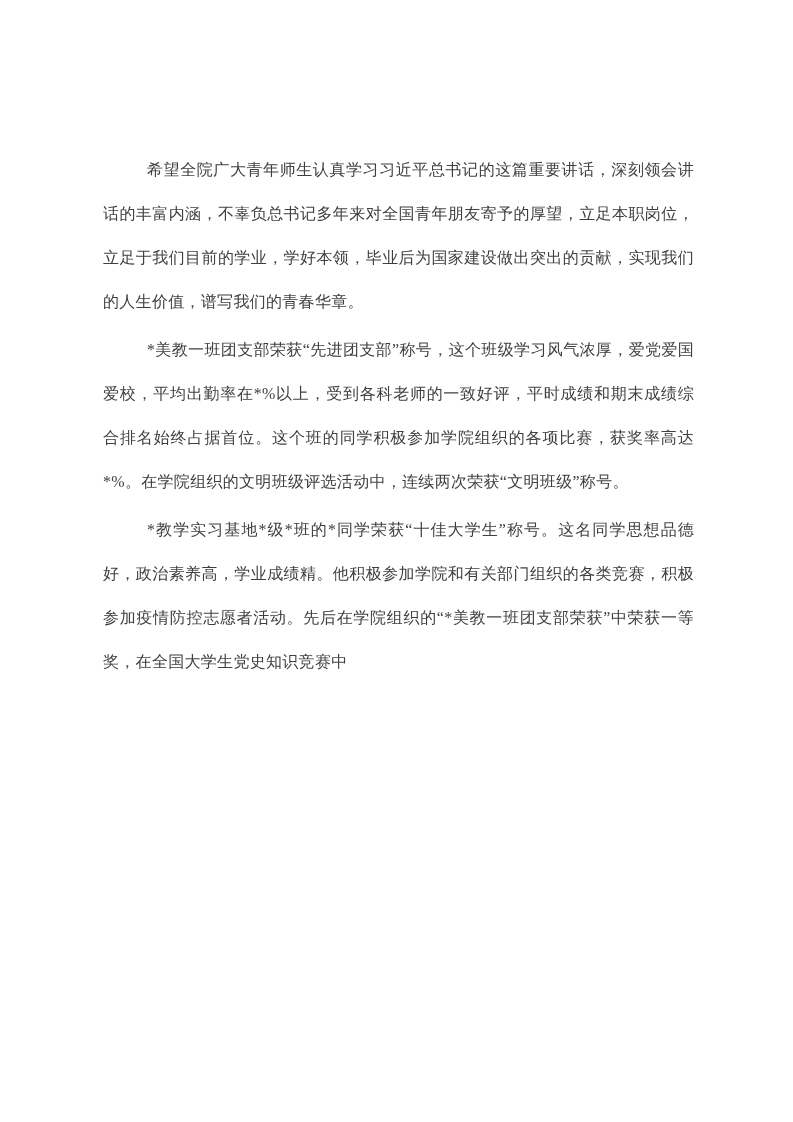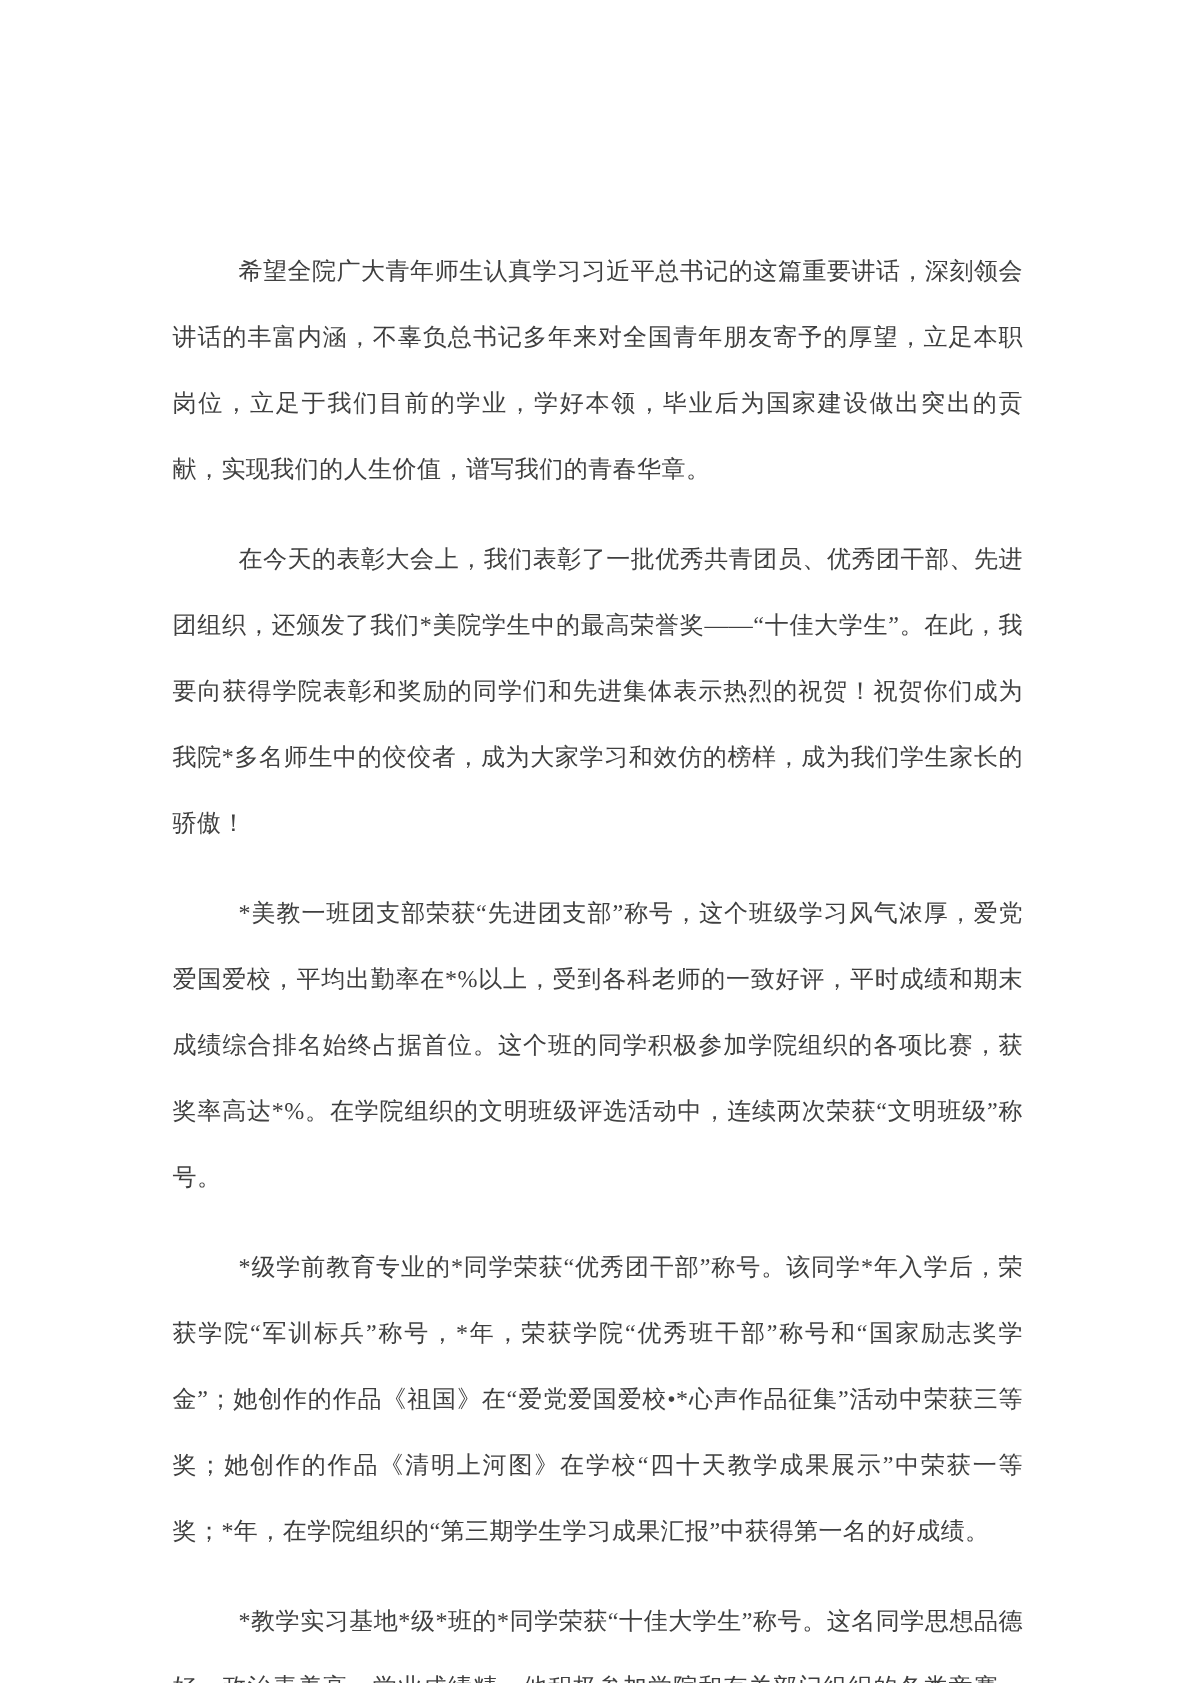--- a/index.html
+++ b/index.html
@@ -10,37 +10,35 @@
   .page {
     position: relative;
     width: 793px;
     height: 1122px;
     background: #ffffff;
     box-sizing: border-box;
     padding: 144px 95px 0 99px;
     overflow: hidden;
   }
   .doc-body p {
-    margin: 16px;
+    margin: 4px;
     padding: 0;
     font-family: "Liberation Serif", "DejaVu Serif", serif;
     font-size: 16px;
     line-height: 44px;
     color: #3f3f3f;
     text-align: justify;
     text-justify: inter-ideograph;
     text-indent: 44px;
     letter-spacing: 0.3px;
     word-break: break-all;
   }
 </style>
 </head>
 <body>
 
 <div class="page">
   <div class="doc-body">
     <p>希望全院广大青年师生认真学习习近平总书记的这篇重要讲话，深刻领会讲话的丰富内涵，不辜负总书记多年来对全国青年朋友寄予的厚望，立足本职岗位，立足于我们目前的学业，学好本领，毕业后为国家建设做出突出的贡献，实现我们的人生价值，谱写我们的青春华章。</p>
-    <p>在今天的表彰大会上，我们表彰了一批优秀共青团员、优秀团干部、先进团组织，还颁发了我们*美院学生中的最高荣誉奖——“十佳大学生”。在此，我要向获得学院表彰和奖励的同学们和先进集体表示热烈的祝贺！祝贺你们成为我院*多名师生中的佼佼者，成为大家学习和效仿的榜样，成为我们学生家长的骄傲！</p>
     <p>*美教一班团支部荣获“先进团支部”称号，这个班级学习风气浓厚，爱党爱国爱校，平均出勤率在*%以上，受到各科老师的一致好评，平时成绩和期末成绩综合排名始终占据首位。这个班的同学积极参加学院组织的各项比赛，获奖率高达*%。在学院组织的文明班级评选活动中，连续两次荣获“文明班级”称号。</p>
-    <p>*级学前教育专业的*同学荣获“优秀团干部”称号。该同学*年入学后，荣获学院“军训标兵”称号，*年，荣获学院“优秀班干部”称号和“国家励志奖学金”；她创作的作品《祖国》在“爱党爱国爱校•*心声作品征集”活动中荣获三等奖；她创作的作品《清明上河图》在学校“四十天教学成果展示”中荣获一等奖；*年，在学院组织的“第三期学生学习成果汇报”中获得第一名的好成绩。</p>
     <p>*教学实习基地*级*班的*同学荣获“十佳大学生”称号。这名同学思想品德好，政治素养高，学业成绩精。他积极参加学院和有关部门组织的各类竞赛，积极参加疫情防控志愿者活动。先后在学院组织的“*美教一班团支部荣获”中荣获一等奖，在全国大学生党史知识竞赛中</p>
   </div>
 </div>
 
 </body></html>

